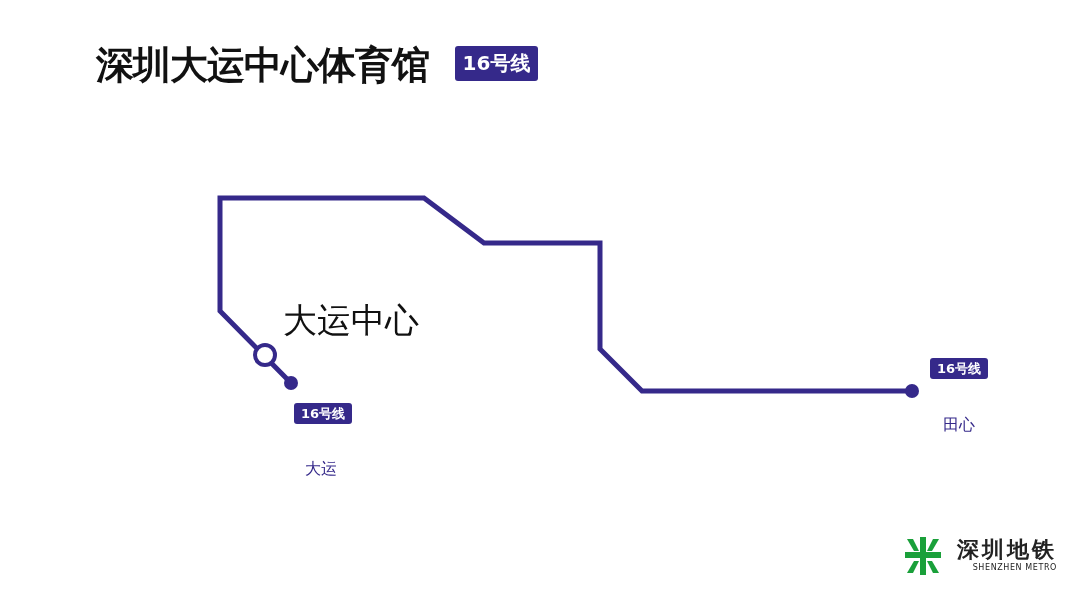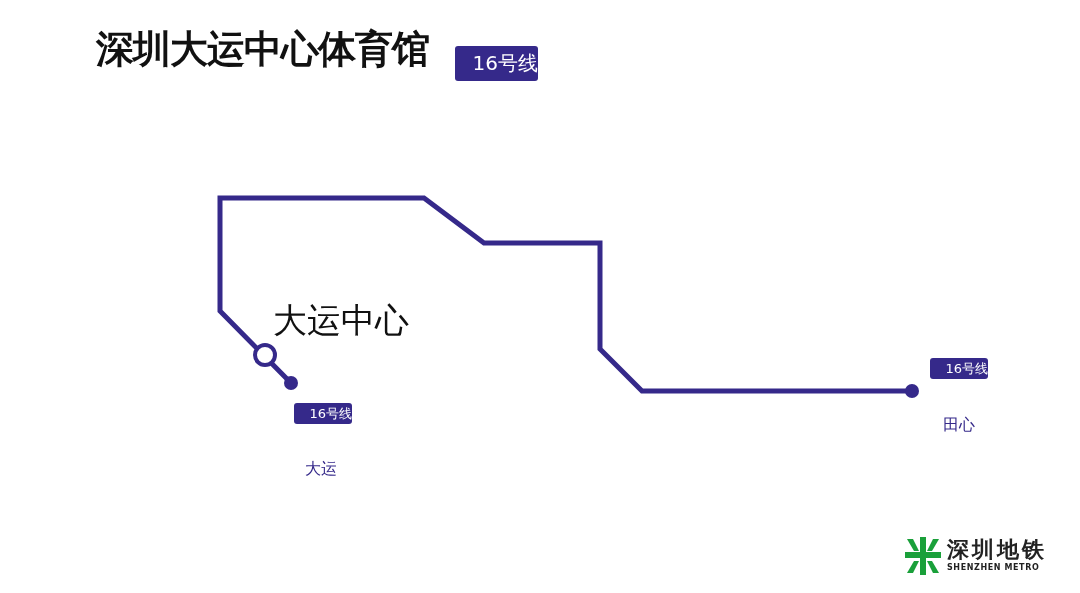--- a/index.html
+++ b/index.html
@@ -1,28 +1,28 @@
 <!DOCTYPE html>
 <html><head>
 <meta charset="utf-8">
 <style>
   html, body { margin:0; padding:0; }
   body { width:1080px; height:593px; background:#ffffff; position:relative; overflow:hidden; font-family:"DejaVu Sans", sans-serif; }
-  .title { position:absolute; left:96px; top:24px; font-size:38px; font-weight:bold; color:#111; letter-spacing:-1px; line-height:50px; }
-  .line-badge { position:absolute; background:#35298a; color:#fff; font-weight:normal; border-radius:3px; text-align:right; }
+  .title { position:absolute; left:96px; top:40px; font-size:38px; font-weight:bold; color:#111; letter-spacing:-1px; line-height:50px; }
+  .line-badge { position:absolute; background:#35298a; color:#fff; font-weight:bold; border-radius:3px; text-align:center; }
   .badge-title { left:455px; top:46px; width:83px; height:35px; line-height:35px; font-size:20px; }
   .badge-small { font-size:13px; height:21px; line-height:21px; width:58px; }
   .station-label { position:absolute; color:#35298a; font-size:16px; text-align:center; width:58px;margin-top:32px; }
-  .current-station { position:absolute; left:273px; top:298px; font-size:34px; color:#111; line-height:44px; }
+  .current-station { position:absolute; left:283px; top:298px; font-size:34px; color:#111; line-height:44px; }
   svg.map { position:absolute; left:0; top:0; }
   .logo { position:absolute; left:905px; top:537px; display:flex; align-items:center; }
   .logo-mark { width:36px; height:38px; }
-  .logo-text { margin-left:6px; }
+  .logo-text { margin-left:16px; }
   .logo-cn { font-size:22px; font-weight:bold; color:#222; letter-spacing:3px; line-height:24px; }
-  .logo-en { font-size:8px; font-weight:bold; color:#222; letter-spacing:0.6px; line-height:12px; }
+  .logo-en { font-size:8px; font-weight:normal; color:#222; letter-spacing:0.6px; line-height:12px;text-align:right; }
 </style>
 </head>
 <body>
 
 <div class="title">深圳大运中心体育馆</div>
 <div class="line-badge badge-title">16号线</div>
 
 <svg class="map" width="1080" height="593">
   <polyline points="291,383 220,311 220,198 424,198 484,243 600,243 600,349 642,391 912,391" fill="none" stroke="#35298a" stroke-width="5" stroke-linejoin="miter"></polyline>
   <circle cx="265" cy="355" r="10" fill="#ffffff" stroke="#35298a" stroke-width="4"></circle>

